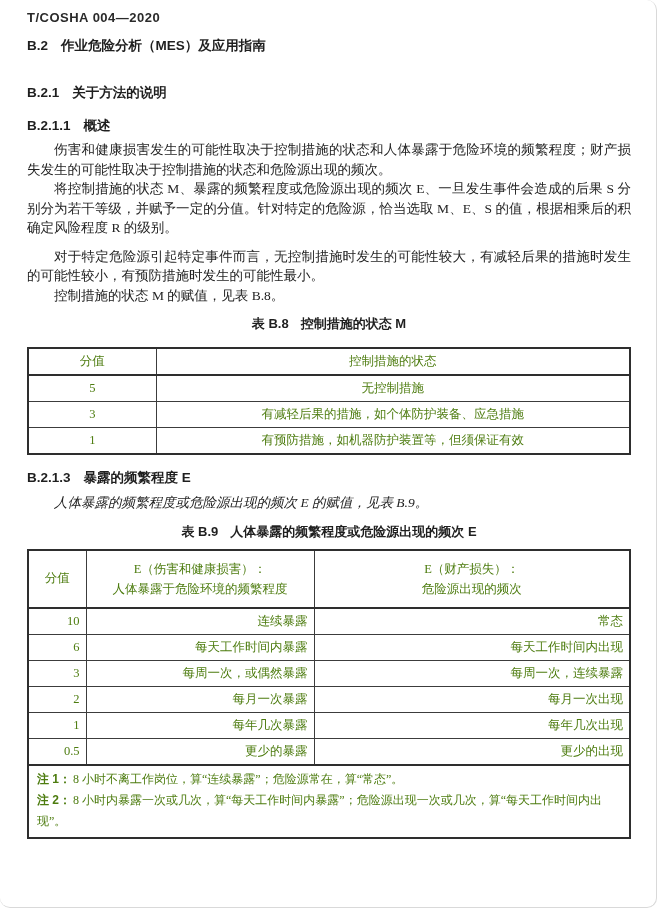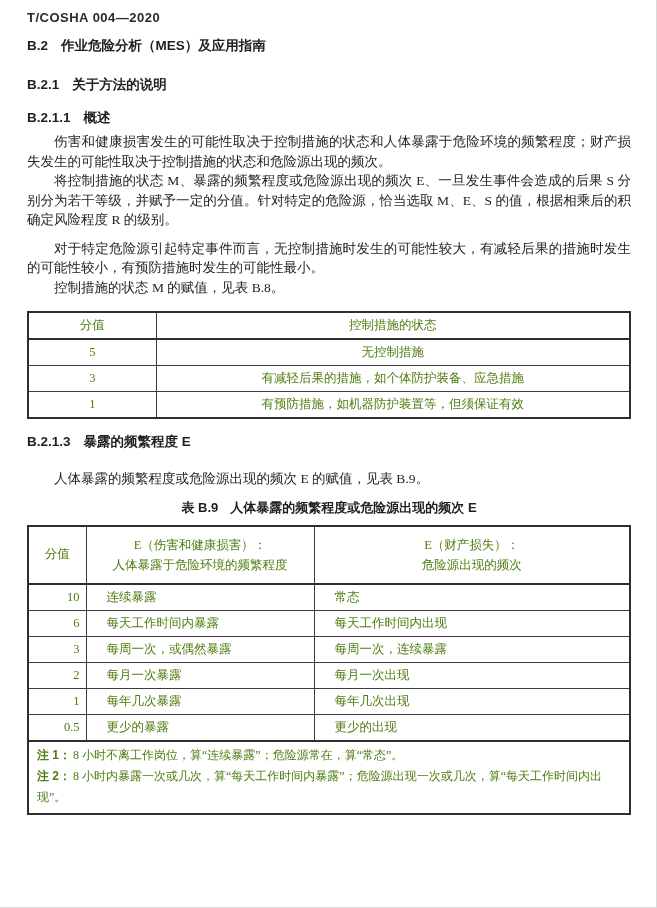--- a/index.html
+++ b/index.html
@@ -1,43 +1,43 @@
 <!DOCTYPE html>
 <html><head>
 <meta charset="utf-8">
 <style>
   html,body{margin:0;padding:0;background:#ffffff;}
   .page{
     width:657px;height:908px;background:#ffffff;box-sizing:border-box;
     padding:10px 25px 0 27px;position:relative;overflow:hidden;
     font-family:"Liberation Serif","DejaVu Serif",serif;color:#232323;
-    border-right:1px solid #d9d9d9;border-bottom:1px solid #d9d9d9;
+    border-right:1px solid #d9d9d9;border-bottom:1px solid #d9d9d9;border-radius:10px;
   }
   .doc-code{
     font-family:"Liberation Sans","DejaVu Sans",sans-serif;
     font-size:13px;font-weight:bold;letter-spacing:.5px;color:#2a2a2a;
   }
   .heading{
     font-family:"Liberation Sans","DejaVu Sans",sans-serif;
     font-weight:bold;font-size:13.5px;color:#1f1f1f;line-height:18px;
   }
   .heading .ht{margin-left:13px;}
   .h-b2{margin-top:12px;}
-  .h-b21{margin-top:21px;}
+  .h-b21{margin-top:29px;}
   .h-b211{margin-top:15px;}
   .h-b212{margin-top:13px;}
   .h-b213{margin-top:14px;}
   .para{
     margin:0;font-size:13.5px;line-height:19.5px;text-indent:2em;
     text-align:justify;color:#232323;
   }
   .mt5{margin-top:5px;}
   .mt7{margin-top:7px;}
   .mt9{margin-top:9px;}
-  .mt11{margin-top:18px;}
+  .mt11{margin-top:6px;font-style:italic;}
   .caption{
     margin-top:10px;text-align:center;font-weight:bold;font-size:13px;
     font-family:"Liberation Sans","DejaVu Sans",sans-serif;color:#1f1f1f;
   }
   .caption .ct{margin-left:12px;}
   .tbl{
     width:100%;border-collapse:collapse;table-layout:fixed;
     font-size:12.5px;color:#4d7c0f;margin-top:13px;
   }
   .tbl-b8{margin-top:14px;}
@@ -45,21 +45,21 @@
   .tbl{border:2px solid #2e2e2e;}
   .tbl th,.tbl td{border:1px solid #3c3c3c;padding:3px 6px;}
   .tbl th{font-weight:normal;border-bottom:2px solid #2e2e2e;text-align:center;}
   .tbl-b8 td{text-align:center;height:19px;}
   .tbl-b8 th{height:19px;}
   .tbl-b8 .c1{width:128px;}
   .tbl-b9 .c1{width:58px;}
   .tbl-b9 .c2{width:228px;}
   .tbl-b9 td{height:19px;}
   .tbl-b9 td.score{text-align:right;}
-  .tbl-b9 td.desc{text-align:left;padding-left:20px;}
+  .tbl-b9 td.desc{text-align:right;padding-left:20px;}
   .hdr2{line-height:20px;padding:5px 2px;}
   .notes-row td{border-top:2px solid #2e2e2e;padding:3px 8px 5px 8px;text-align:left;}
   .note{font-size:12px;line-height:21px;text-indent:0;}
   .nlabel{font-family:"Liberation Sans","DejaVu Sans",sans-serif;font-weight:bold;margin-right:2px;}
 </style>
 </head>
 <body>
 
 <div class="page">
 
@@ -77,20 +77,23 @@
     <span>B.2.1.1</span><span class="ht">概述</span>
   </div>
 
   <p class="para mt5">伤害和健康损害发生的可能性取决于控制措施的状态和人体暴露于危险环境的频繁程度；财产损失发生的可能性取决于控制措施的状态和危险源出现的频次。</p>
   <p class="para">将控制措施的状态 M、暴露的频繁程度或危险源出现的频次 E、一旦发生事件会造成的后果 S 分别分为若干等级，并赋予一定的分值。针对特定的危险源，恰当选取 M、E、S 的值，根据相乘后的积确定风险程度 R 的级别。</p>
 
 
   <p class="para mt9">对于特定危险源引起特定事件而言，无控制措施时发生的可能性较大，有减轻后果的措施时发生的可能性较小，有预防措施时发生的可能性最小。</p>
   <p class="para">控制措施的状态 M 的赋值，见表 B.8。</p>
 
+  <div class="caption">
+    <span>表 B.8</span><span class="ct">控制措施的状态 M</span>
+  </div>
 
   <table class="tbl tbl-b8">
     <colgroup>
         <col class="c1">
         <col>
       </colgroup>
     <thead>
       <tr>
         <th>分值</th>
         <th>控制措施的状态</th>

